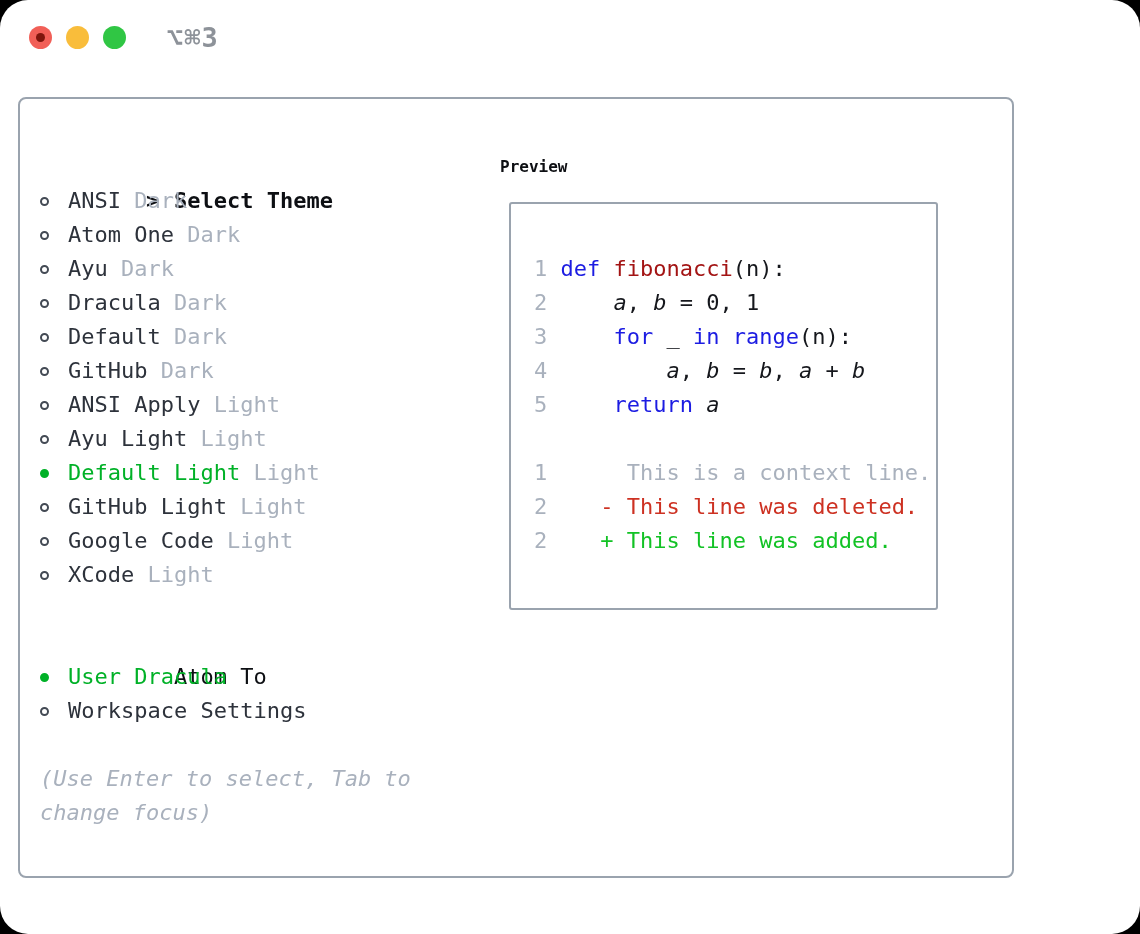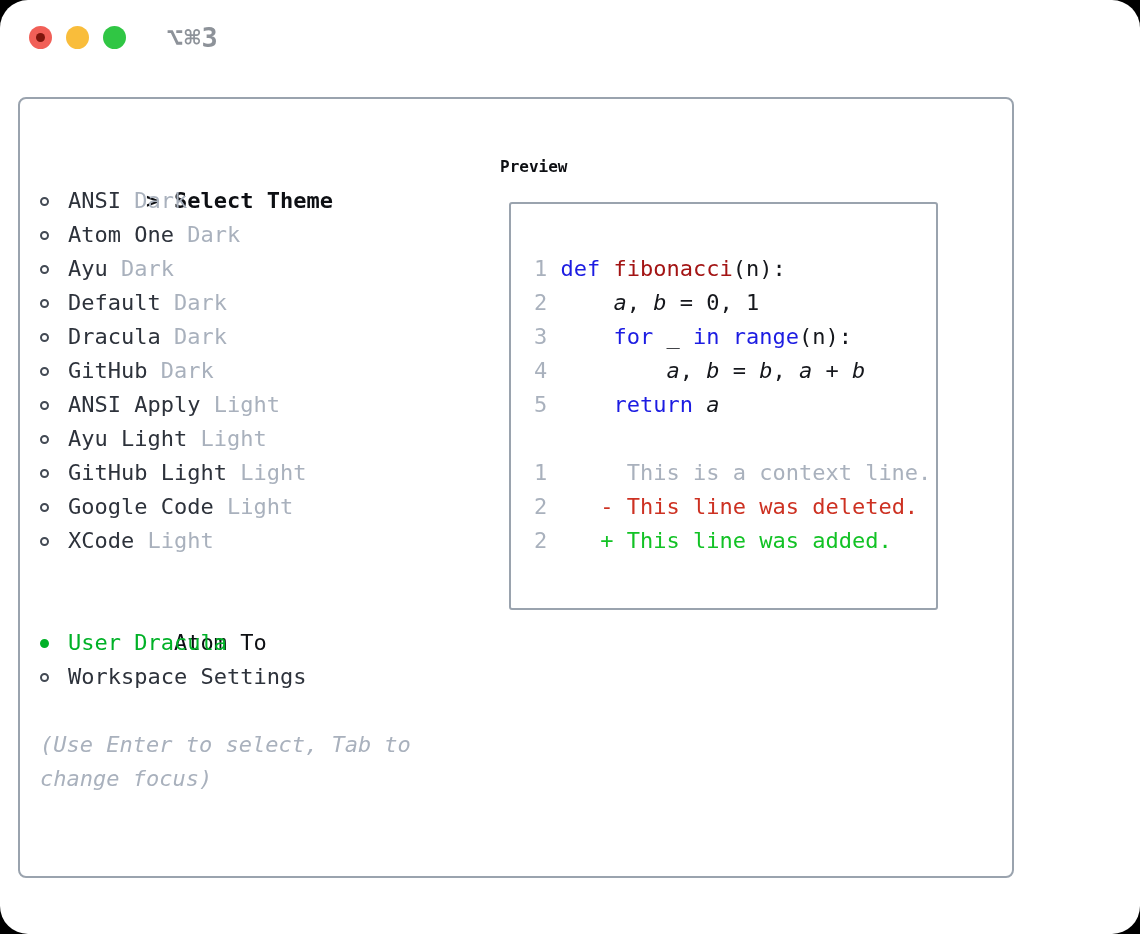--- a/index.html
+++ b/index.html
@@ -64,25 +64,26 @@
 
     <div class="left-col">
       <div class="row header-row">
         <span class="marker prompt">&gt;</span><span class="h-label">Select Theme</span>
       </div>
 
       <div id="theme-list">
           <div class="row"><span class="marker"><span class="radio"></span></span><span class="item-name">ANSI</span><span class="item-suffix"> Dark</span></div>
           <div class="row"><span class="marker"><span class="radio"></span></span><span class="item-name">Atom One</span><span class="item-suffix"> Dark</span></div>
           <div class="row"><span class="marker"><span class="radio"></span></span><span class="item-name">Ayu</span><span class="item-suffix"> Dark</span></div>
+          <div class="row"><span class="marker"><span class="radio"></span></span><span class="item-name">Dracula</span><span class="item-suffix"> Dark</span></div>
           <div class="row"><span class="marker"><span class="radio"></span></span><span class="item-name">Default</span><span class="item-suffix"> Dark</span></div>
-          <div class="row"><span class="marker"><span class="radio"></span></span><span class="item-name">Dracula</span><span class="item-suffix"> Dark</span></div>
           <div class="row"><span class="marker"><span class="radio"></span></span><span class="item-name">GitHub</span><span class="item-suffix"> Dark</span></div>
           <div class="row"><span class="marker"><span class="radio"></span></span><span class="item-name">ANSI Apply</span><span class="item-suffix"> Light</span></div>
           <div class="row"><span class="marker"><span class="radio"></span></span><span class="item-name">Ayu Light</span><span class="item-suffix"> Light</span></div>
+          <div class="row selected"><span class="marker"><span class="radio sel"></span></span><span class="item-name">Default Light</span><span class="item-suffix"> Light</span></div>
           <div class="row"><span class="marker"><span class="radio"></span></span><span class="item-name">GitHub Light</span><span class="item-suffix"> Light</span></div>
           <div class="row"><span class="marker"><span class="radio"></span></span><span class="item-name">Google Code</span><span class="item-suffix"> Light</span></div>
           <div class="row"><span class="marker"><span class="radio"></span></span><span class="item-name">XCode</span><span class="item-suffix"> Light</span></div>
         </div>
 
       <div class="row spacer"></div>
 
       <div class="row">
         <span class="marker"></span><span class="apply-label">Atom To</span>
       </div>

